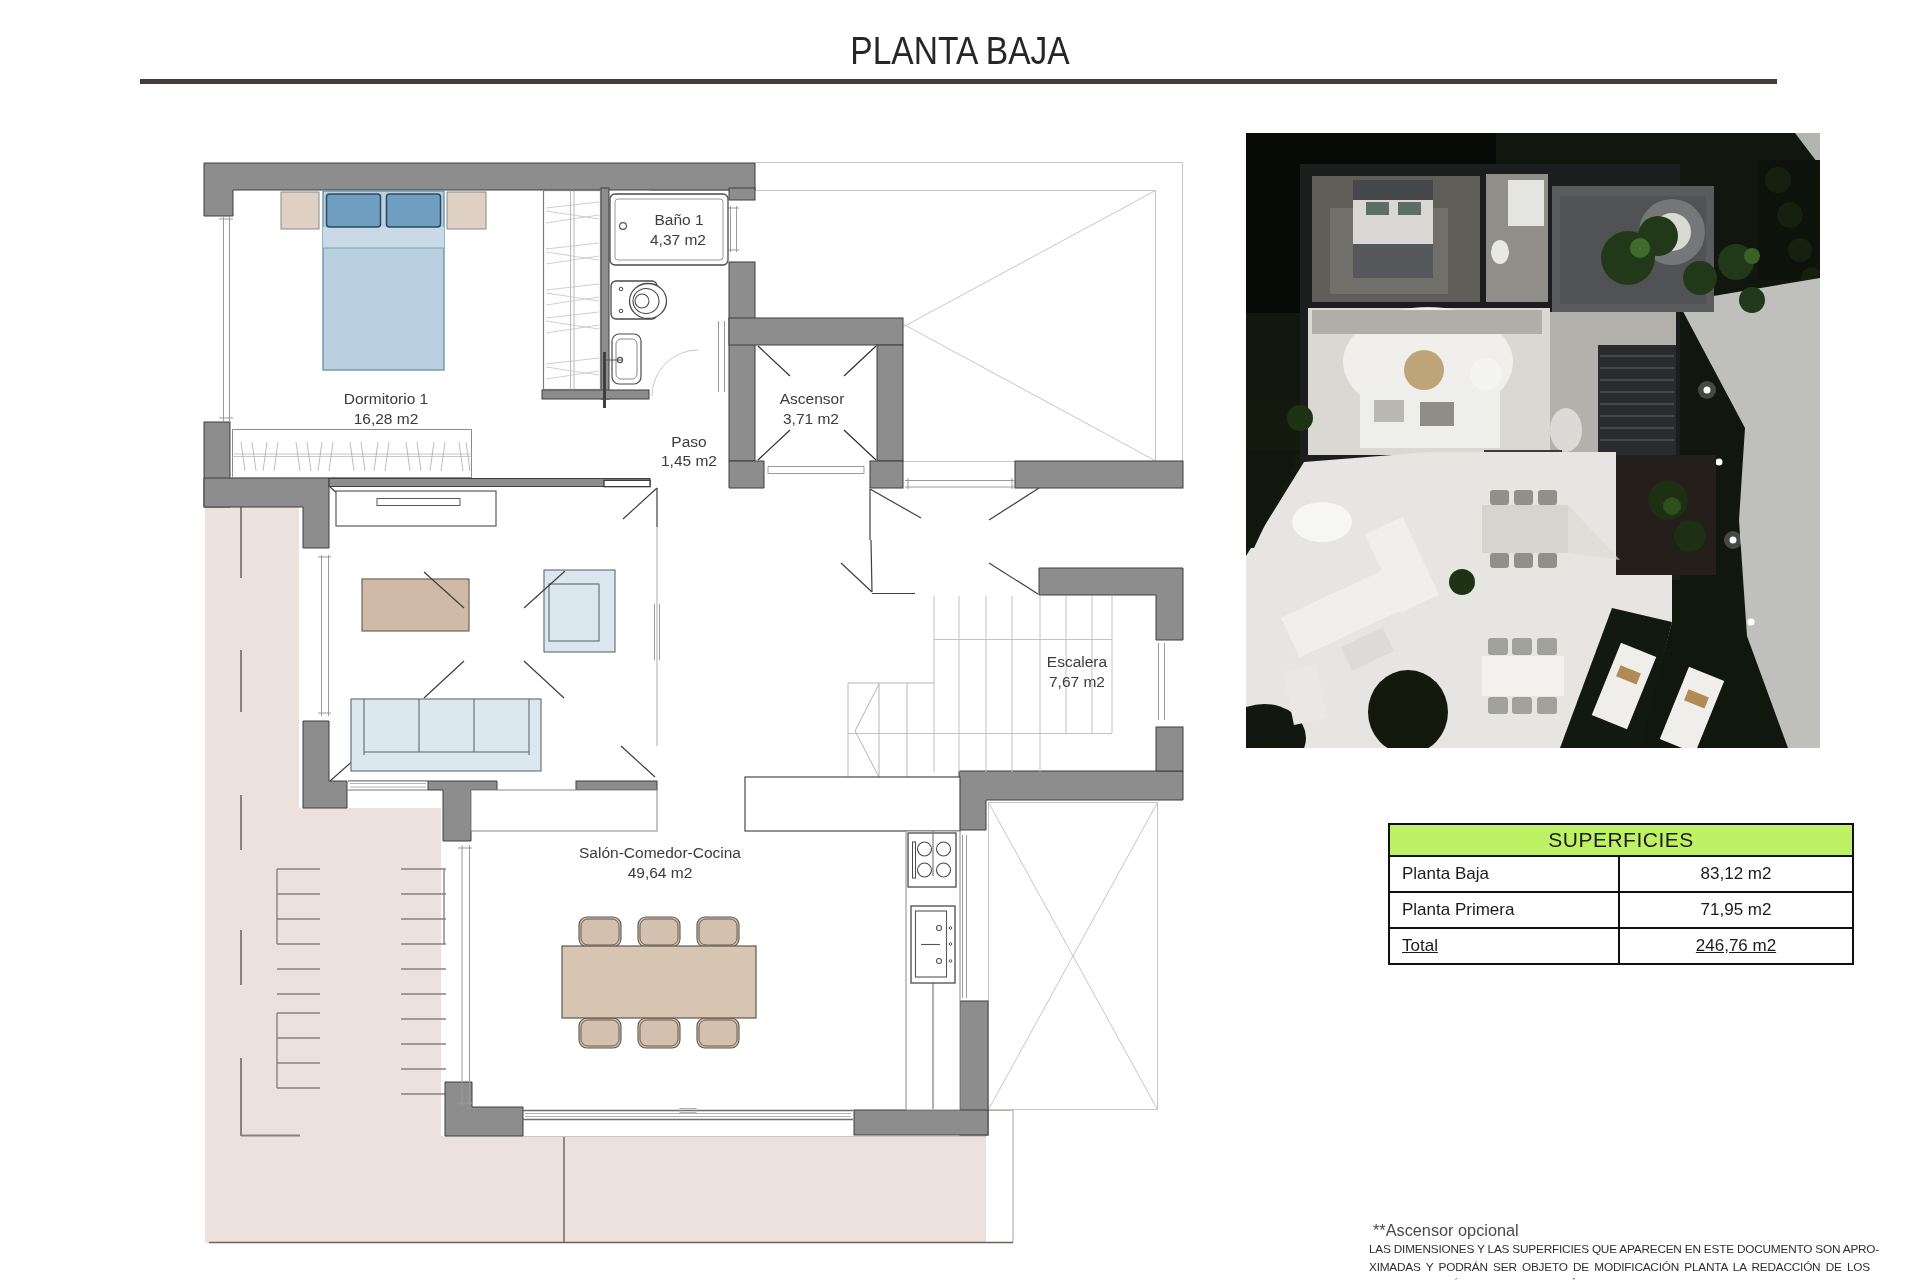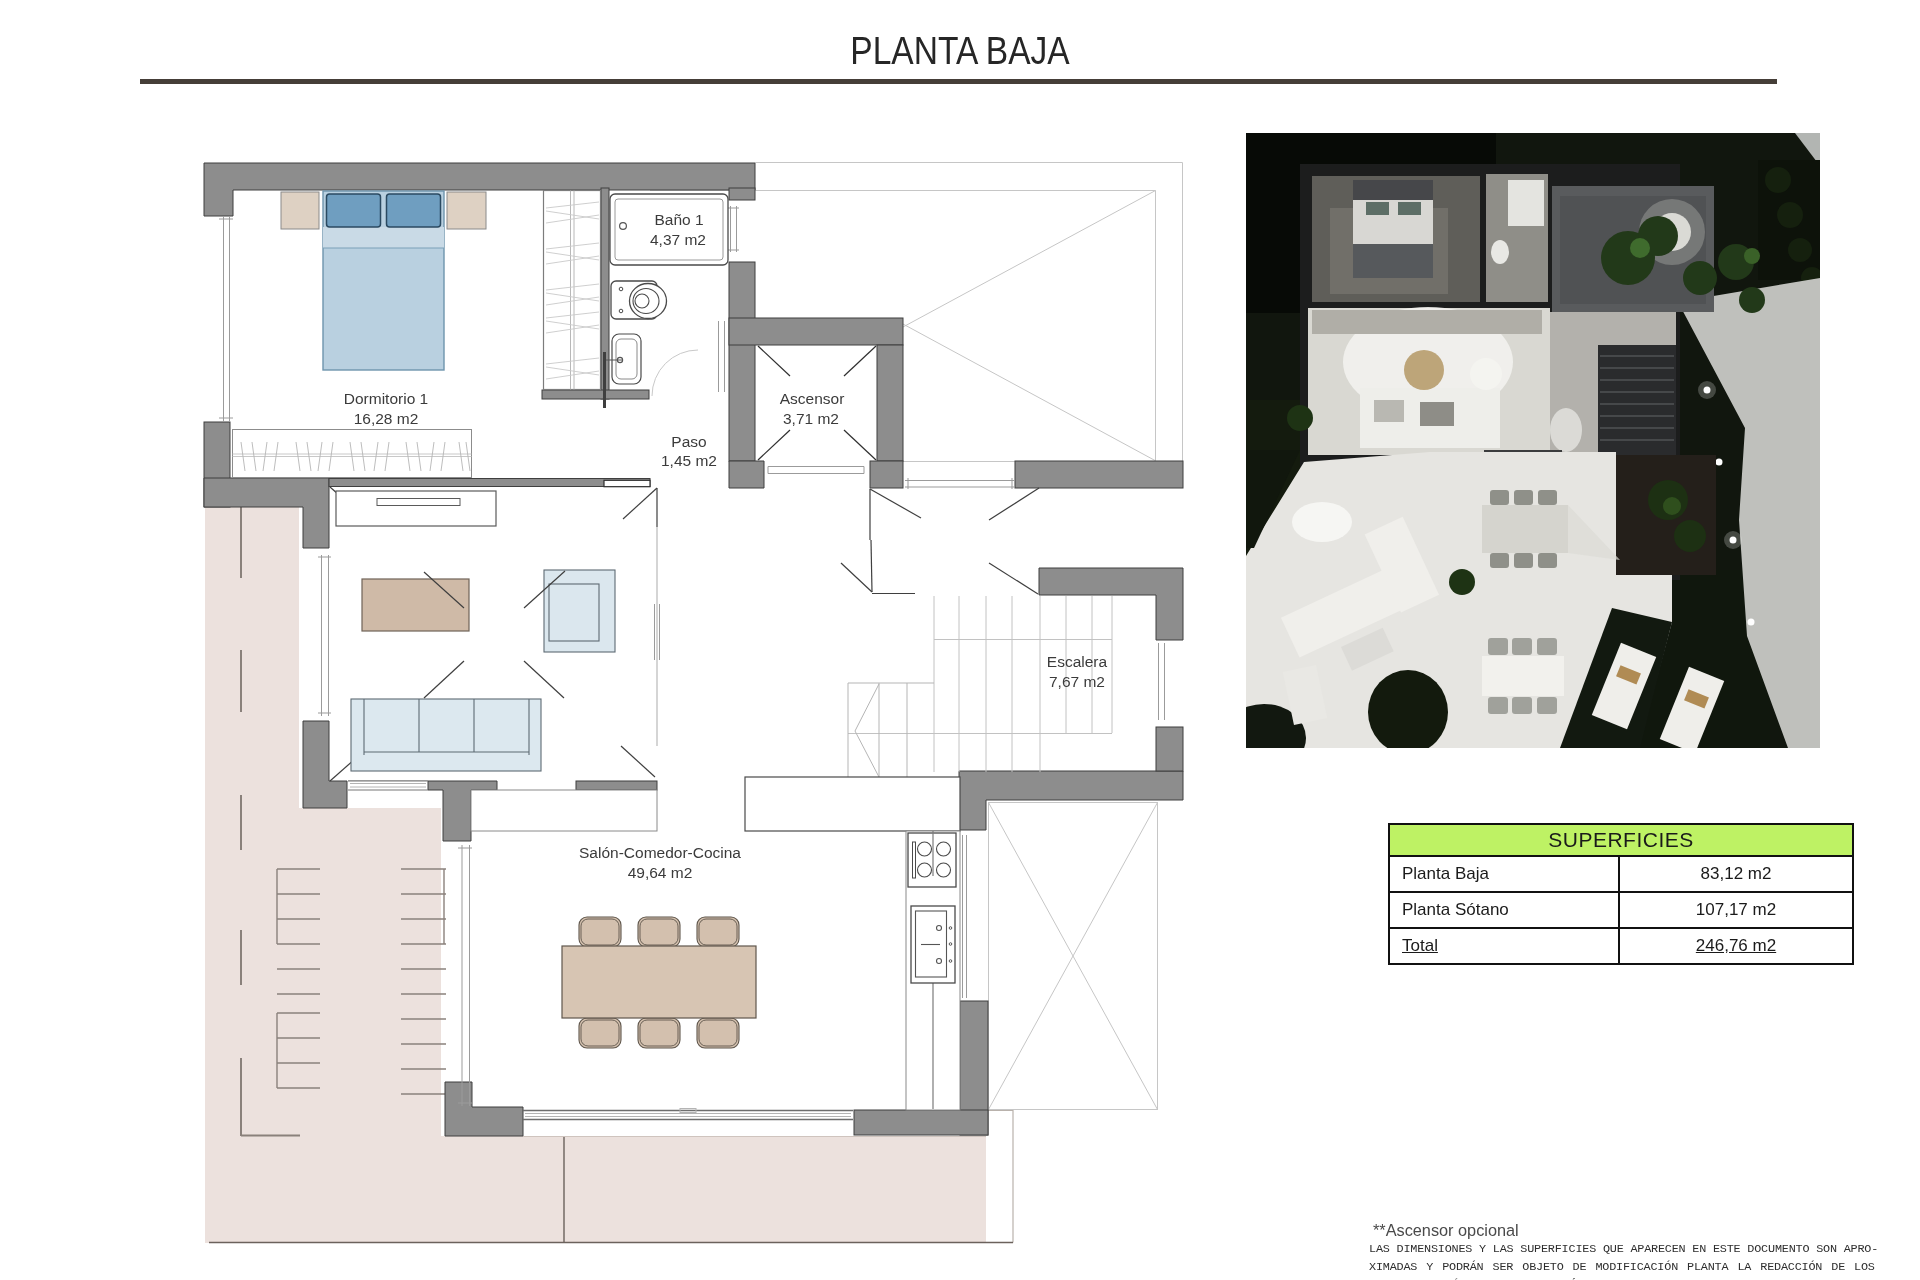--- a/index.html
+++ b/index.html
@@ -9,21 +9,21 @@
     letter-spacing:0px;font-weight:400;transform:scaleX(0.86);}
   #rule{left:140px;top:79px;width:1637px;height:5px;background:#453e38;}
   #tablebox{left:1388px;top:823px;width:462px;border:2px solid #111;font-size:17px;color:#1a1a1a;}
   #tablebox .hd{height:30px;background:#bef264;border-bottom:2px solid #111;text-align:center;
     font-size:21px;letter-spacing:0.5px;line-height:30px;}
   #tablebox .row{display:flex;height:34px;border-bottom:2px solid #111;}
   #tablebox .row:last-child{border-bottom:none;text-decoration:underline;}
   #tablebox .c1{width:216px;border-right:2px solid #111;display:flex;align-items:center;padding-left:12px;}
   #tablebox .c2{flex:1;display:flex;align-items:center;justify-content:center;}
   #foot1{left:1373px;top:1221px;font-size:16.3px;color:#4a4a4a;}
-  #foot2{left:1369px;top:1240px;width:512px;font-size:11.8px;letter-spacing:-0.2px;line-height:18.4px;color:#2e2e2e;white-space:nowrap;font-family:Liberation Mono, monospace;}
+  #foot2{left:1369px;top:1240px;width:512px;font-size:11.8px;letter-spacing:-0.2px;line-height:18.4px;color:#2e2e2e;white-space:nowrap;}
   #foot3{left:1369px;top:1276.5px;font-size:11.8px;letter-spacing:-0.2px;color:#2e2e2e;white-space:nowrap;}
   
 </style>
 </head>
 <body>
 
 <svg class="abs" style="left:0;top:0" width="1920" height="1280" viewBox="0 0 1920 1280">
 
 <g stroke="#c6c6c6" stroke-width="1" fill="none">
 <path d="M755,162.5 H1182.5 V461"></path>
@@ -587,25 +587,25 @@
 
 <div class="abs" id="tablebox">
 
   <div class="hd">SUPERFICIES</div>
 
   <div class="row">
       <div class="c1">Planta Baja</div>
       <div class="c2">83,12 m2</div>
     </div>
 
-
   <div class="row">
-      <div class="c1">Planta Sótano</div>
-      <div class="c2">107,17 m2</div>
+      <div class="c1">Planta Primera</div>
+      <div class="c2">71,95 m2</div>
     </div>
+
 
 
   <div class="row">
       <div class="c1">Total</div>
       <div class="c2">246,76 m2</div>
     </div>
 </div>
 
 <div class="abs" id="foot1">**Ascensor opcional</div>
 

